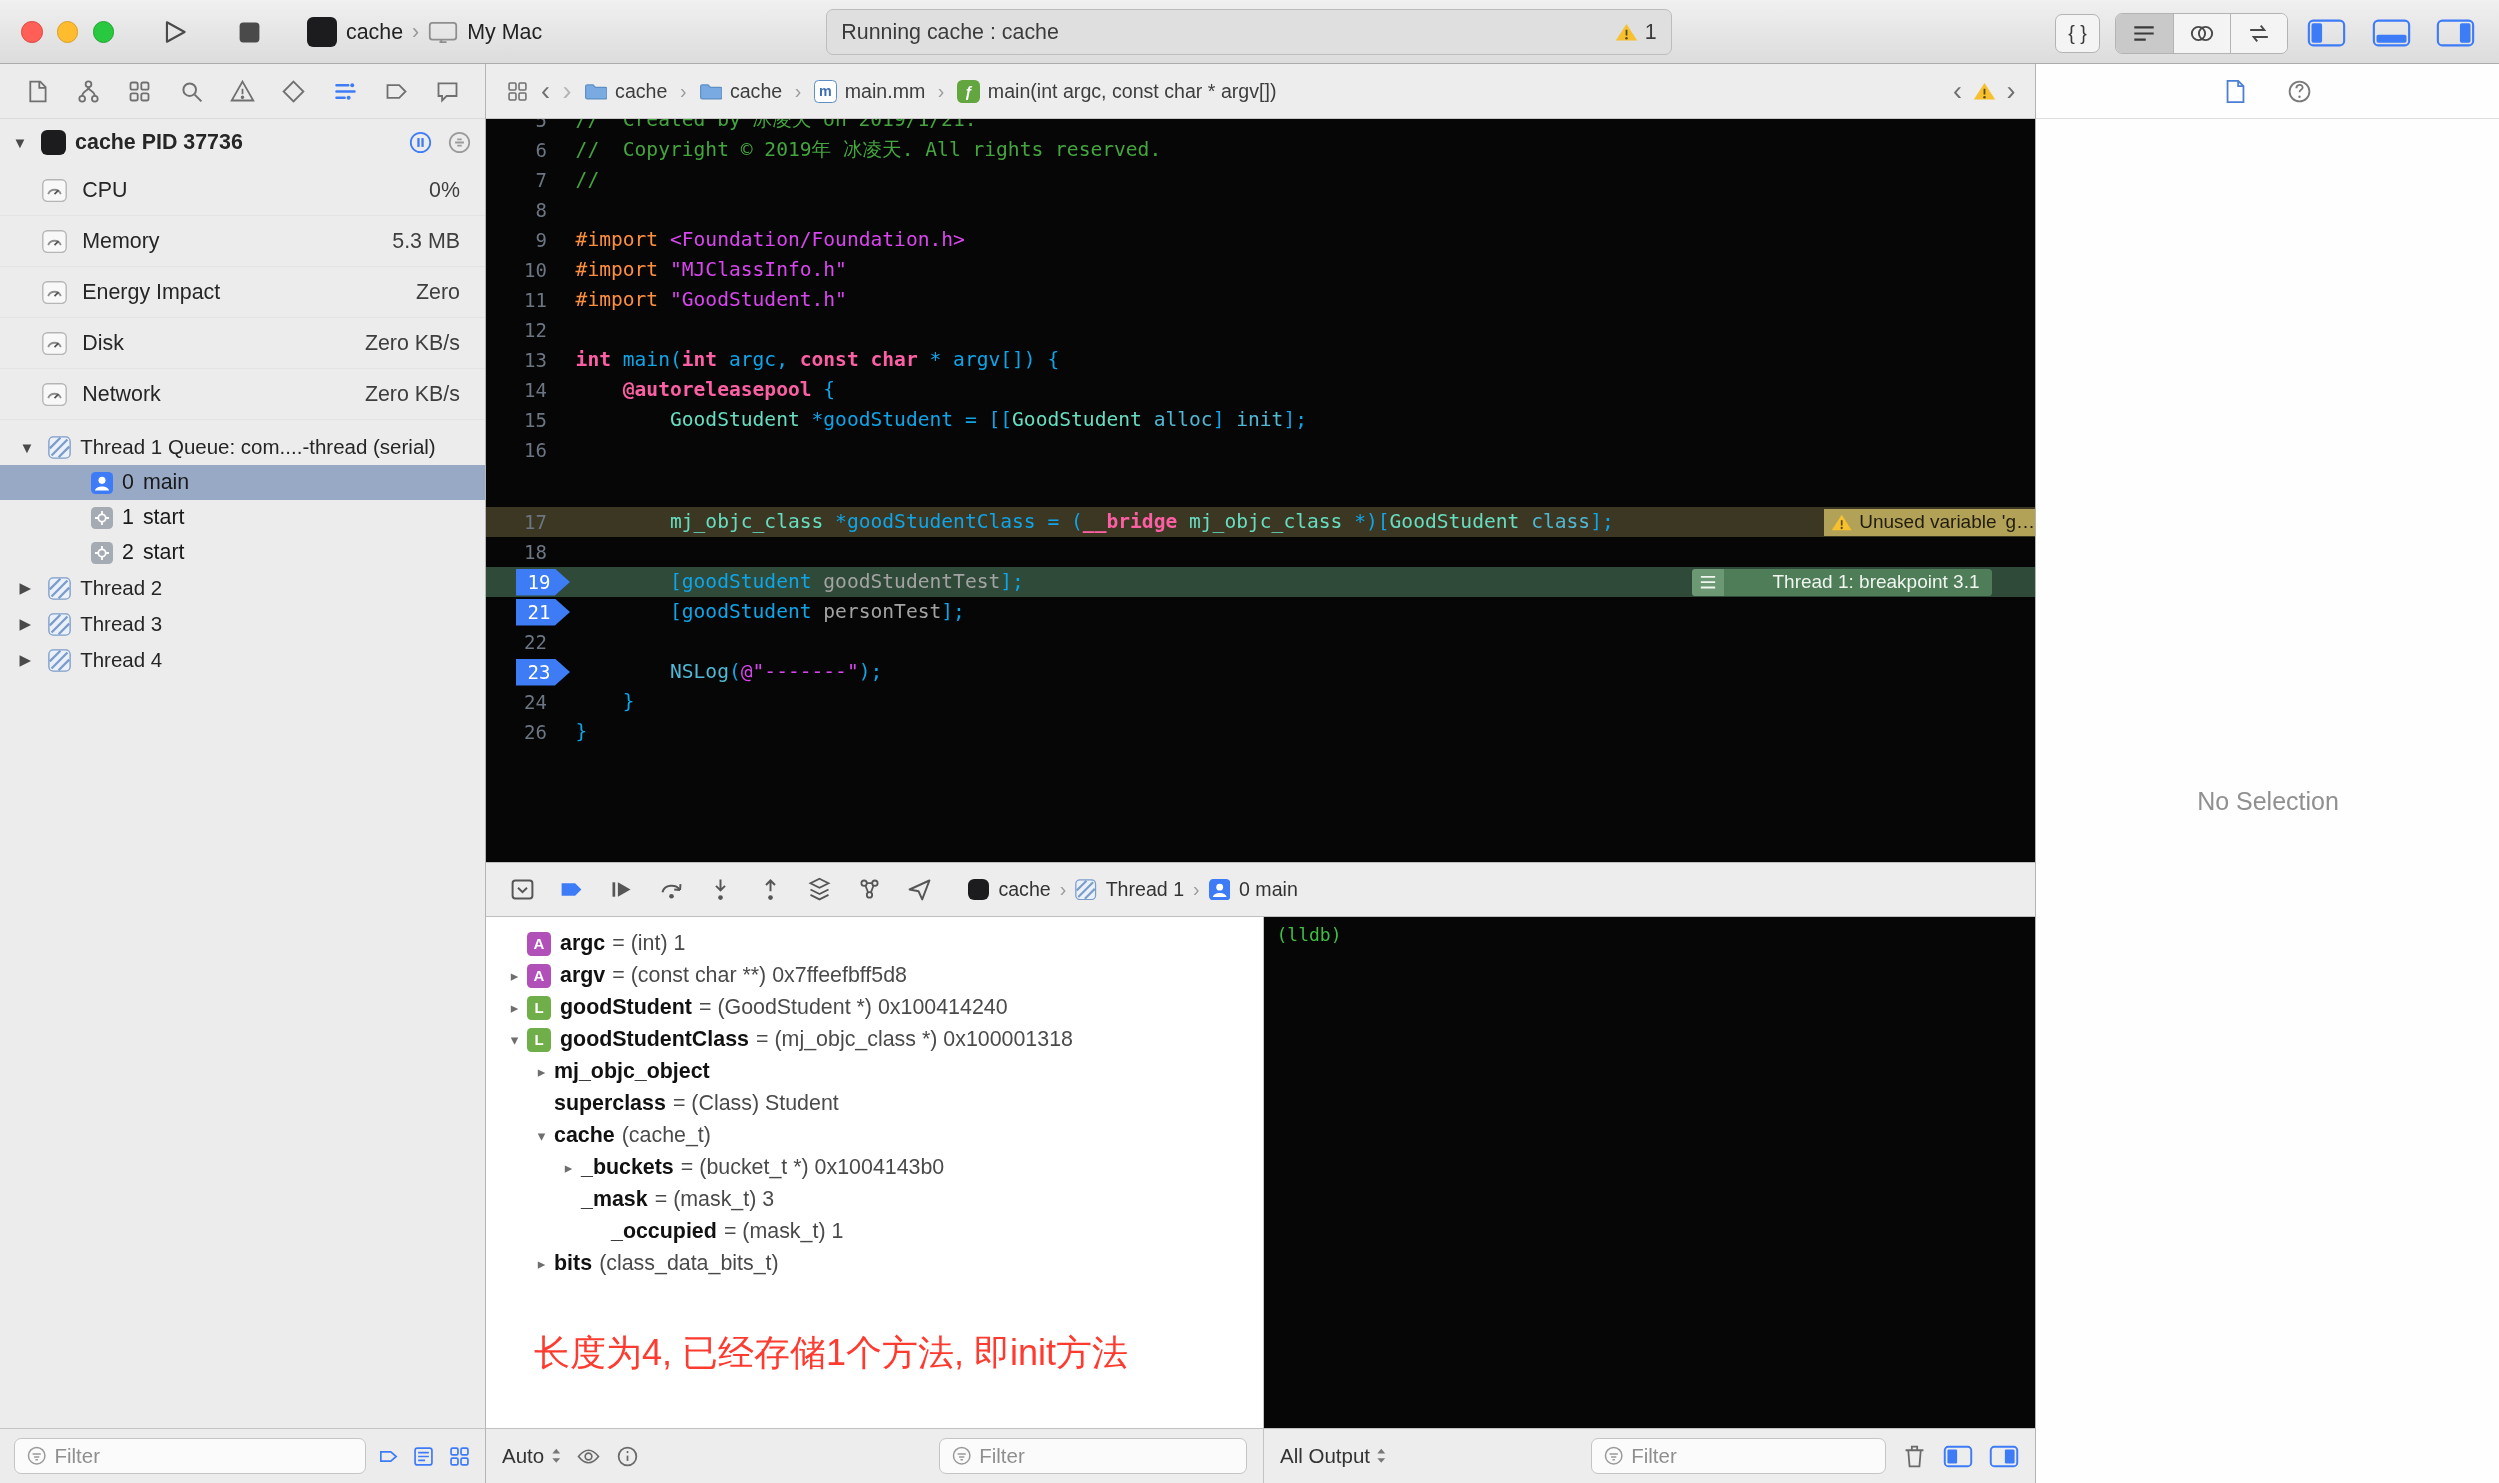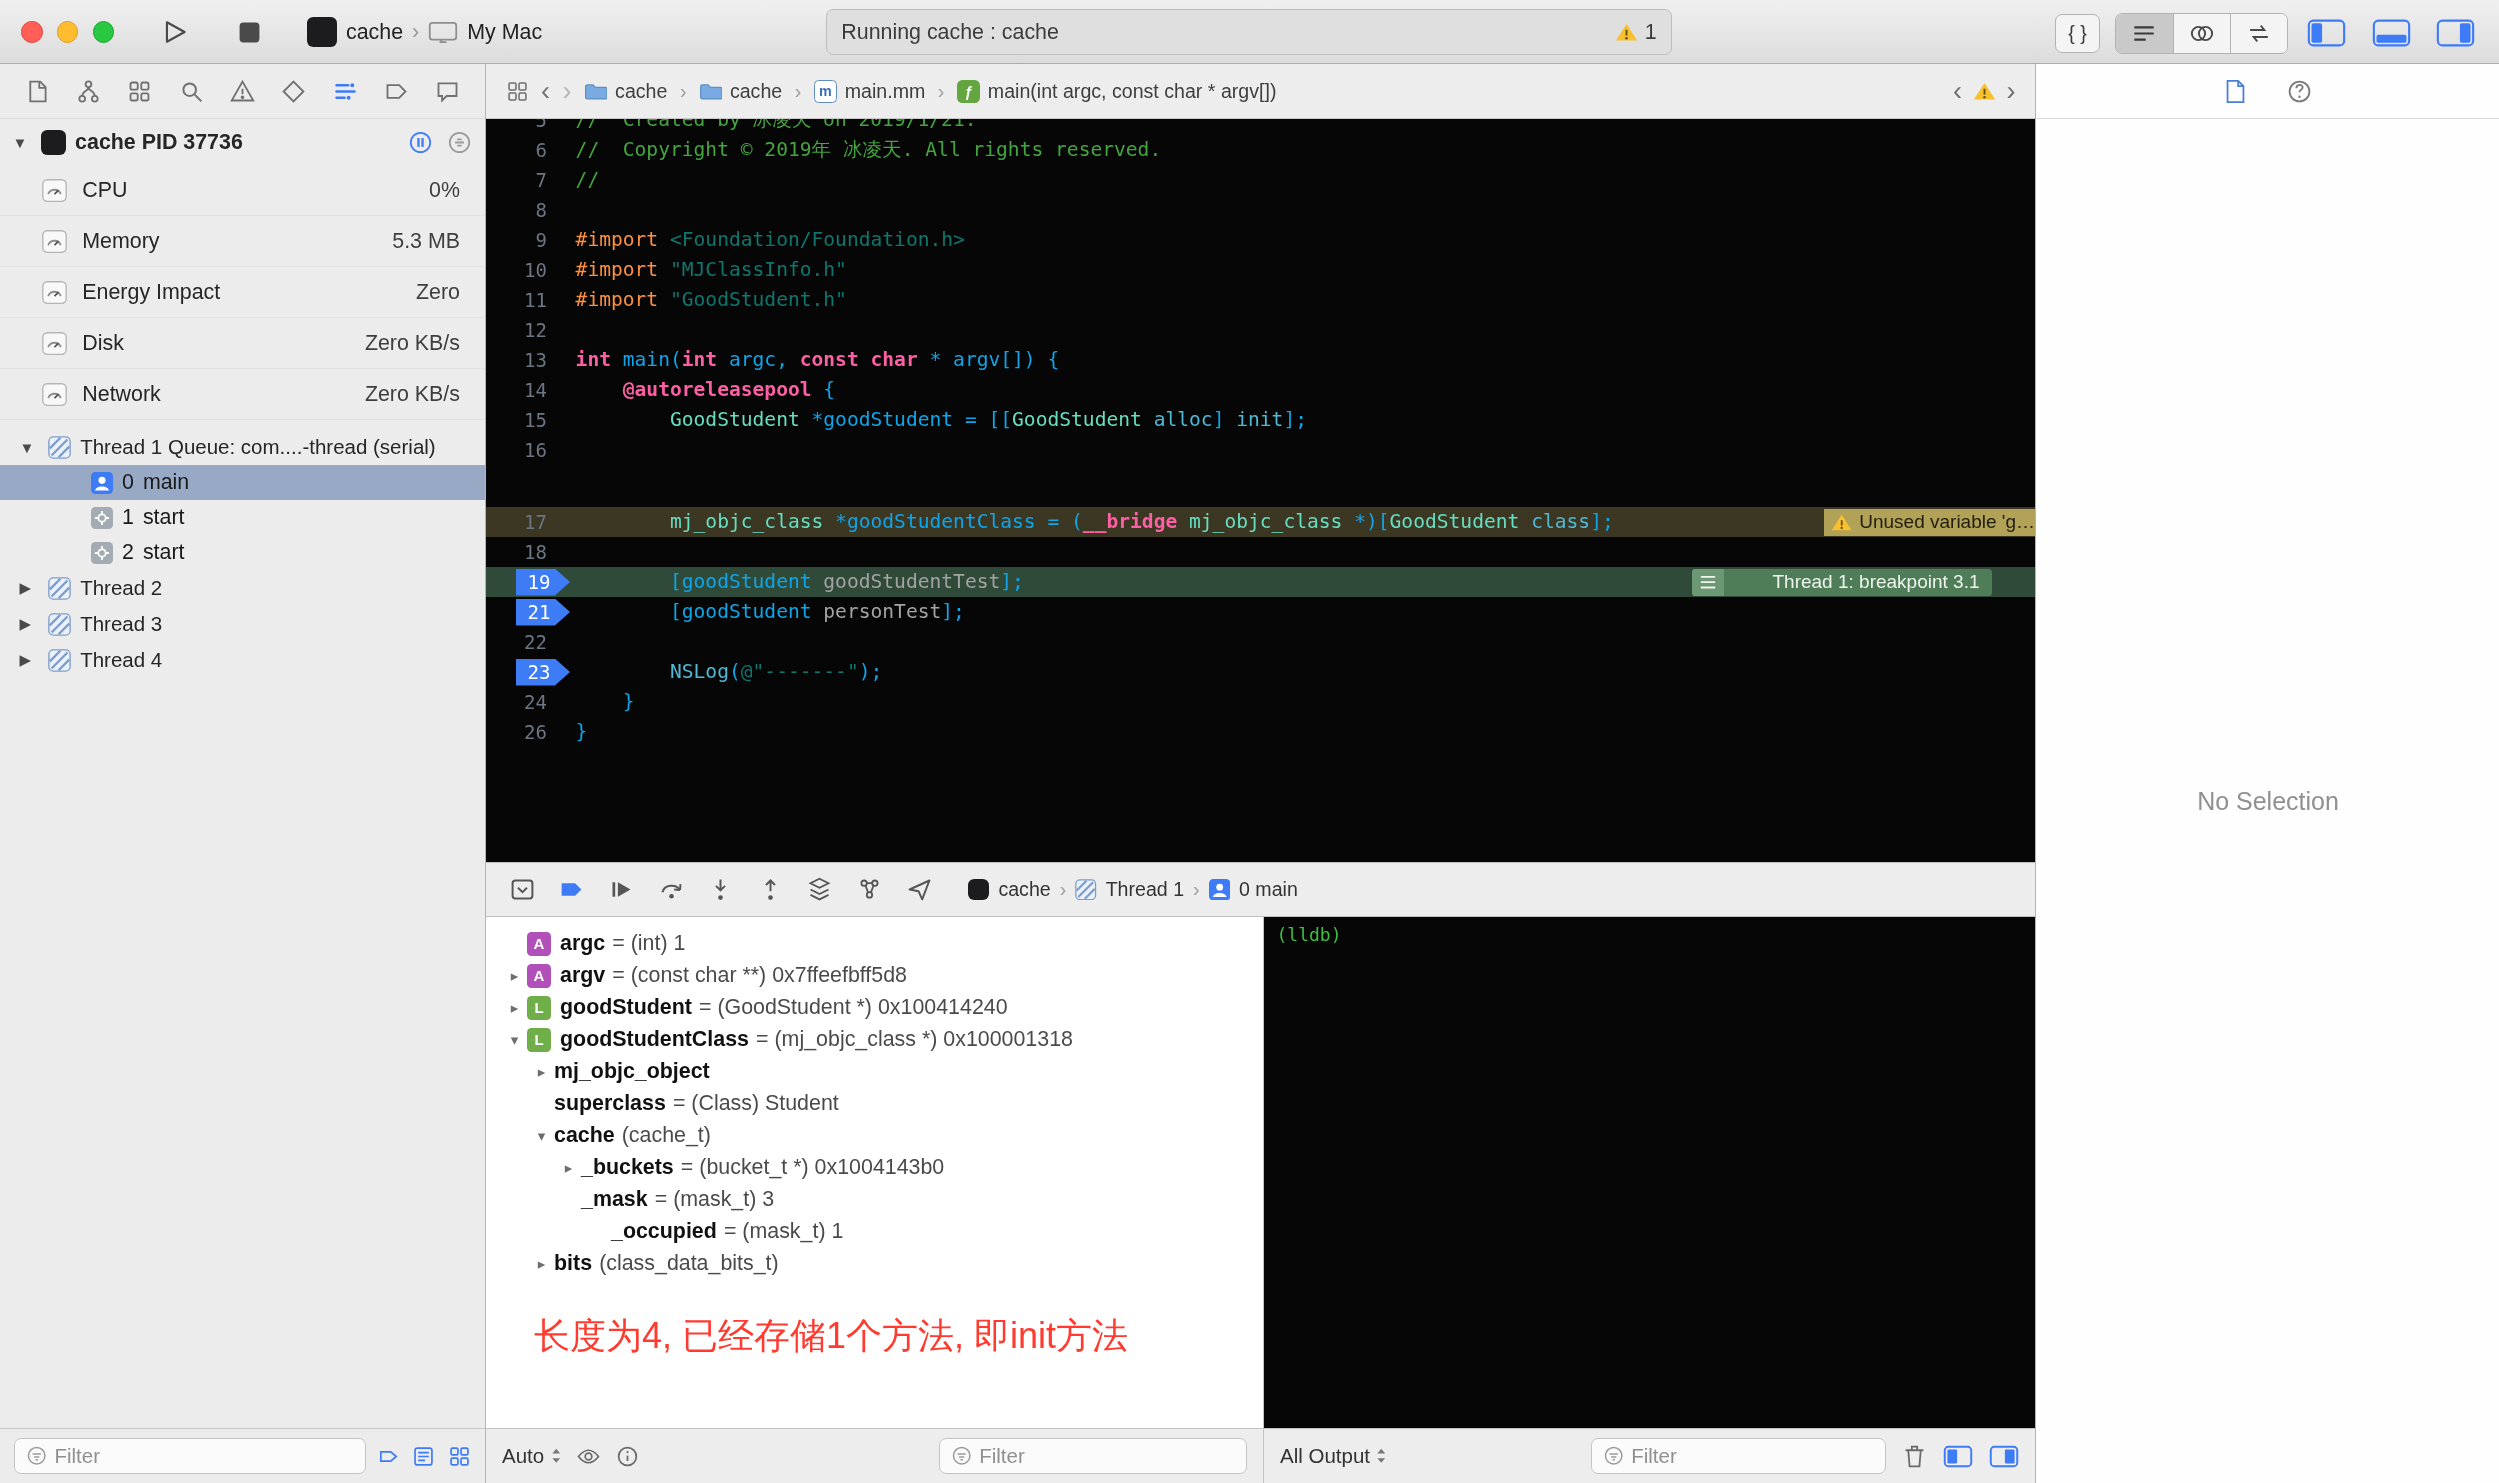--- a/index.html
+++ b/index.html
@@ -74,21 +74,21 @@
   .crow{position:relative;height:30px;line-height:30px;display:flex;white-space:pre;}
   .crow.clip{margin-top:-14.3px;}
   .gut{width:86px;flex:none;position:relative;}
   .lnum{position:absolute;right:25px;color:#6C7683;font-size:19px;}
   .bptag{position:absolute;left:30px;top:1.8px;height:27px;line-height:27px;width:54px;background:#3D7CF5;clip-path:polygon(0 0,72% 0,100% 50%,72% 100%,0 100%);color:#FFF;font-size:19px;text-align:right;padding-right:19.6px;}
   .codeline{padding-left:3.6px;}
   .hl-warning{background:#3C3722;margin-top:42px;}
   .hl-current{background:#2F4A38;}
   .tok-cm{color:#44A53F;}
   .tok-pp{color:#FD8F3F;}
-  .tok-str{color:#0f766e;}
+  .tok-str{color:#d946ef;}
   .tok-kw{color:#FC5FA3;font-weight:bold;}
   .tok-cls{color:#66DEC1;}
   .tok-fn{color:#50B8D4;}
   .tok-mth{color:#a3a3a3;}
   .tok-num{color:#B284EB;}
   .tok-pl{color:#0ea5e9;}
   .row-badge{position:absolute;top:1.8px;height:27px;display:flex;align-items:center;font-family:"Liberation Sans",sans-serif;font-size:19px;white-space:nowrap;gap:36px;}
   .badge-warning{right:0;background:#B2A257;color:#211D0E;max-width:282px;overflow:hidden;gap:7.1px;padding-left:7.1px;}
   .badge-breakpoint{right:43px;background:#4E7D58;color:#EFF5EF;border-radius:3.6px;overflow:hidden;}
   .bb-icon{width:32px;height:27px;background:#6C9973;display:flex;align-items:center;justify-content:center;flex:none;}
@@ -101,21 +101,21 @@
 
   .debugarea{height:511px;display:flex;}
   .variables{width:778px;background:#FFF;border-right:0.9px solid #C3C3C3;position:relative;padding-top:10.7px;overflow:hidden;}
   .vrow{display:flex;align-items:center;height:32px;font-size:21.4px;color:#3A3A3A;}
   .vdisc{width:25px;text-align:center;font-size:15px;color:#6E6E6E;flex:none;}
   .vbadge{width:24px;height:24px;border-radius:4.5px;color:#FFF;font-weight:bold;font-size:15px;display:flex;align-items:center;justify-content:center;margin-right:9px;flex:none;}
   .vbadge.a{background:#B050B8;}
   .vbadge.l{background:#6FAE49;}
   .vname{font-weight:bold;color:#111;}
   .vval{margin-left:7.1px;color:#4A4A4A;}
-  .annotation{position:absolute;left:48px;top:395px;font-size:36px;color:#FF3B30;white-space:nowrap;}
+  .annotation{position:absolute;left:48px;top:412px;font-size:36px;color:#FF3B30;white-space:nowrap;}
   .console{flex:1;background:#060606;padding:7.1px 12.5px;}
   .lldb{color:#3FBE41;font-family:"DejaVu Sans Mono","Liberation Mono",monospace;font-size:18px;}
 
   .center-bottombar{height:55px;background:#EDEDED;border-top:0.9px solid #C1C1C1;display:flex;}
   .vars-bar{width:778px;border-right:0.9px solid #C3C3C3;display:flex;align-items:center;padding:0 16px;gap:14.3px;}
   .console-bar{flex:1;display:flex;align-items:center;padding:0 16px;gap:16px;}
   .popup-sel{display:flex;align-items:center;gap:5.4px;font-size:20.5px;color:#333;}
   .bar-spacer{flex:1;}
 
   

